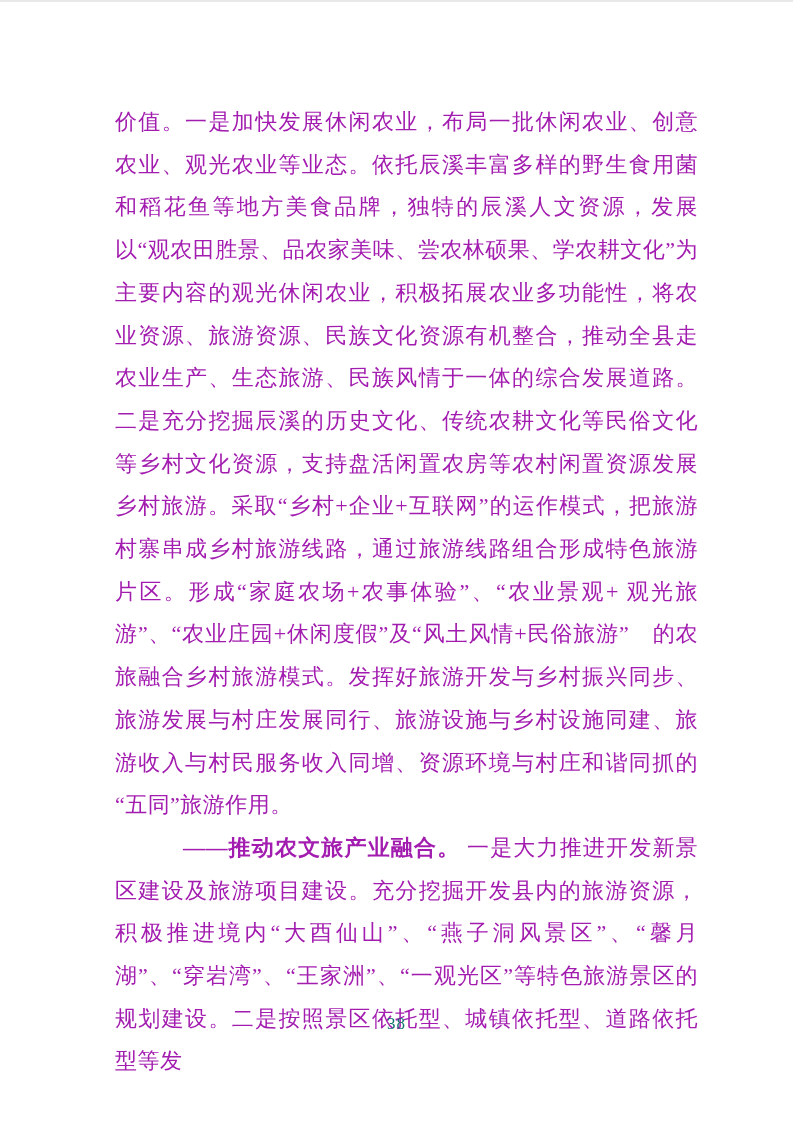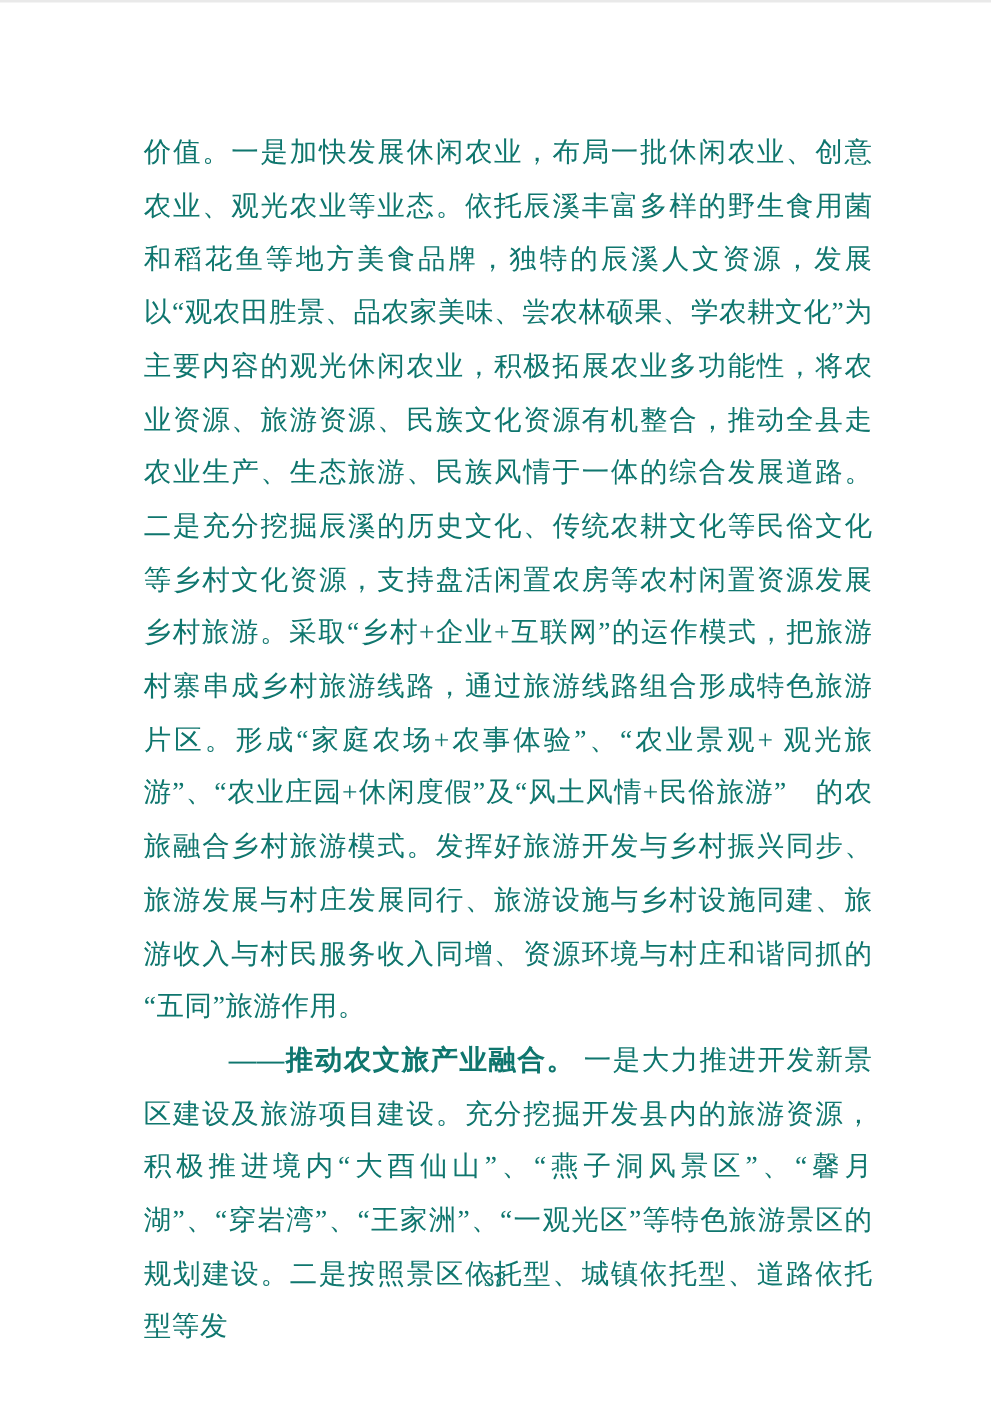--- a/index.html
+++ b/index.html
@@ -18,21 +18,21 @@
   }
   .content {
     position: absolute;
     left: 115px;
     top: 99px;
     width: 583px;
     font-family: "Liberation Serif", serif;
     font-size: 22px;
     line-height: 42.7px;
     letter-spacing: 0.45px;
-    color: #0f766e;
+    color: #a21caf;
     text-align: justify;
     text-justify: inter-character;
   }
   .para {
     margin: 0;
     padding: 0;
   }
   .para.indent {
     text-indent: 44px;
   }

